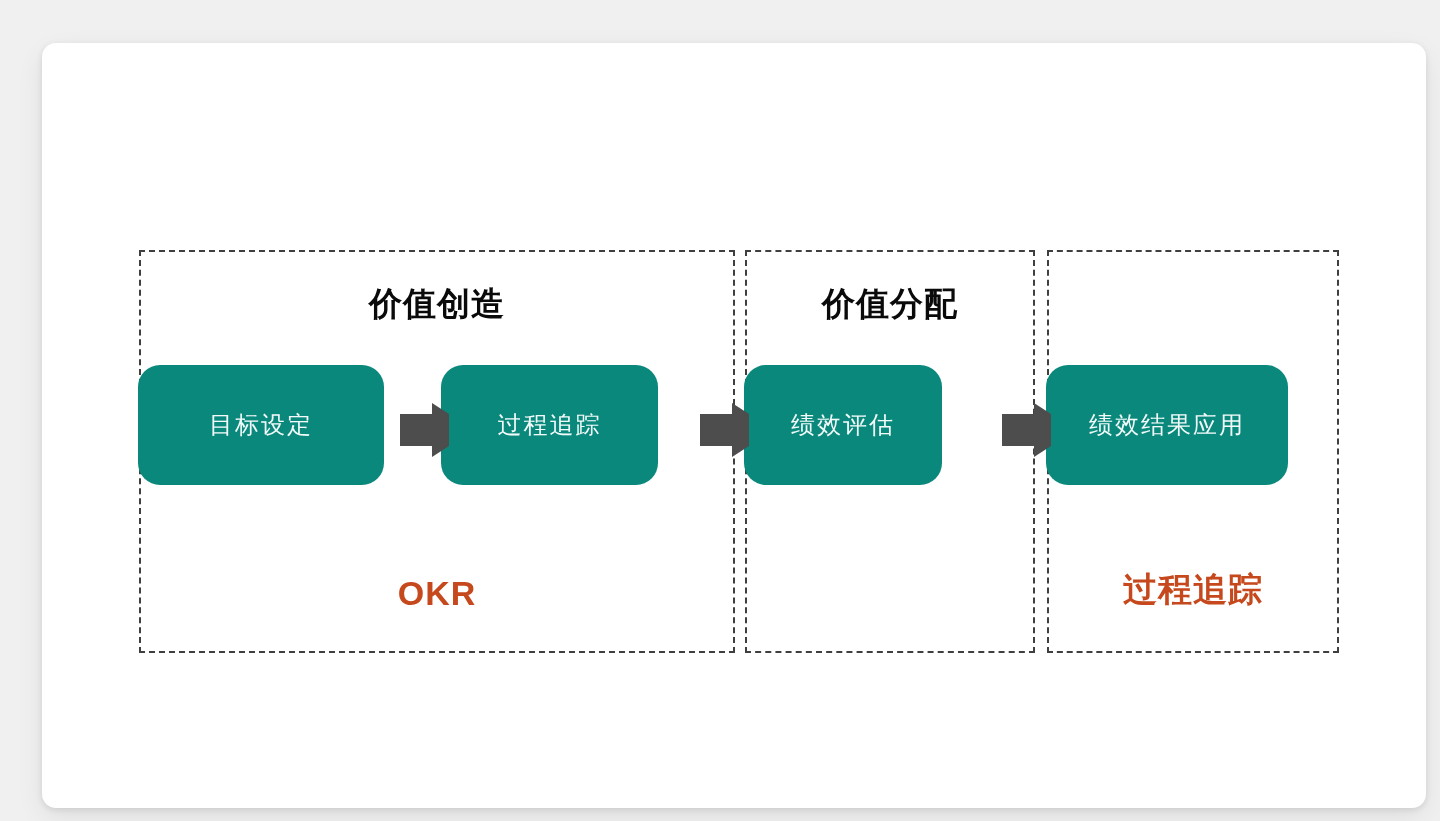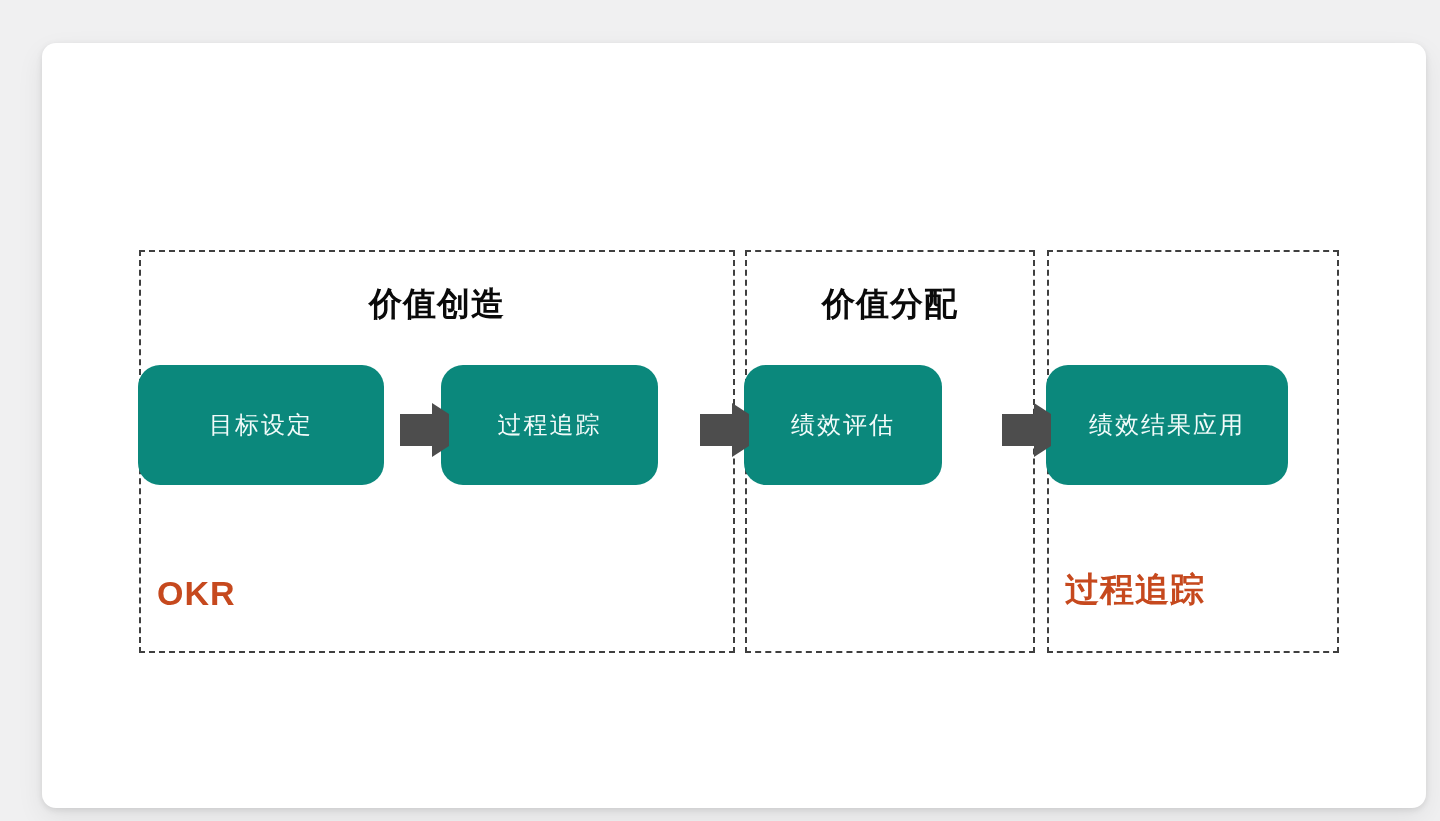--- a/index.html
+++ b/index.html
@@ -32,20 +32,21 @@
     top: 14px; left: 0; right: 0;
     text-align: center;
     font-size: 33px;
     font-weight: 600;
     color: var(--title, #0a0a0a);
     letter-spacing: 1px;
   }
   .tool-label {
     position: absolute;
     bottom: 22px; left: 0; right: 0;
+    text-align: center;
     font-size: 34px;
     font-weight: 800;
     color: var(--orange, #c6491e);
     letter-spacing: 1px;
   }
   .flow-box {
     position: absolute;
     top: 349px;
     height: 120px;
     background: var(--teal, #0b887c);

